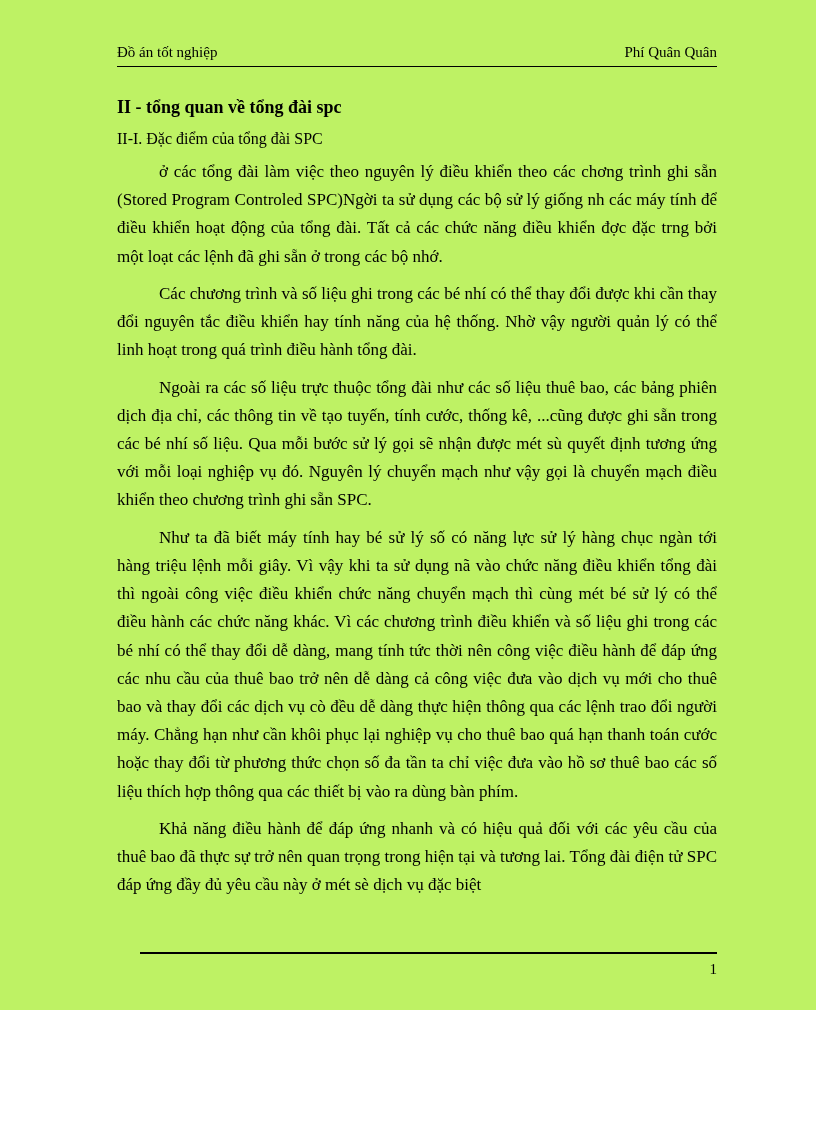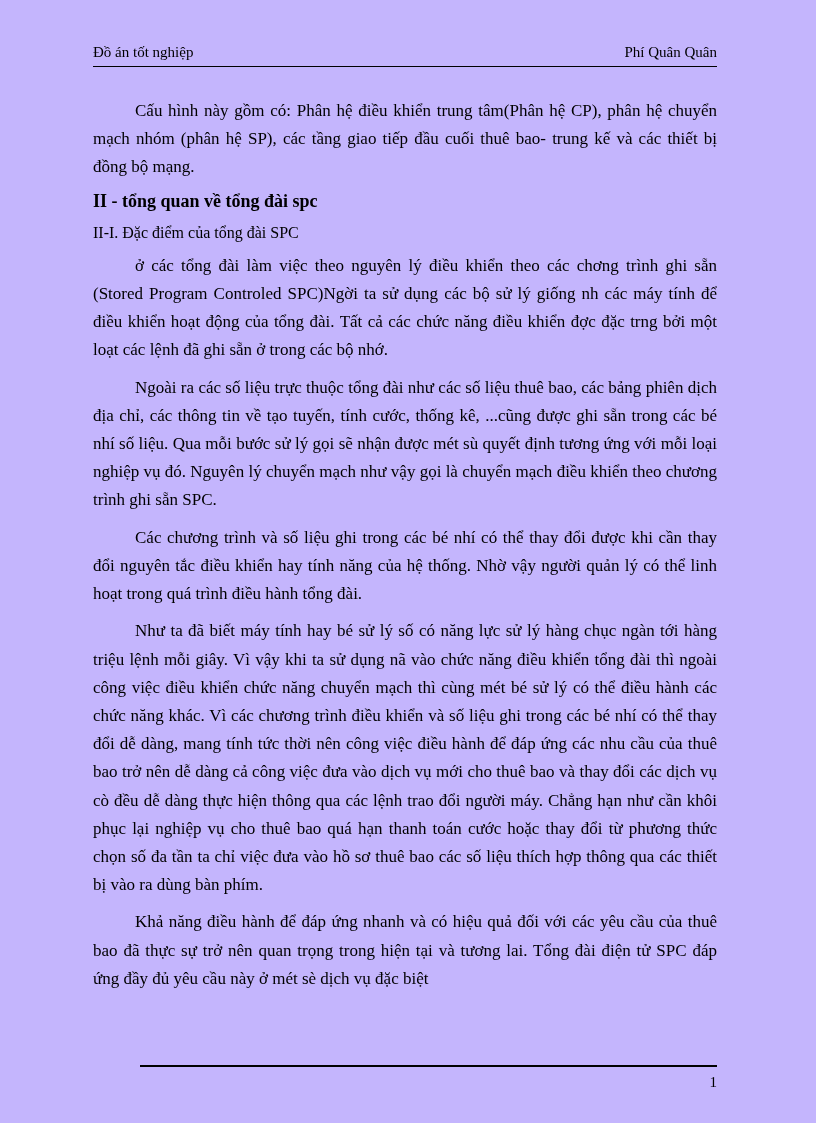--- a/index.html
+++ b/index.html
@@ -8,23 +8,23 @@
     width: 816px;
     height: 1123px;
     background: #ffffff;
     color: #000000;
     font-family: "Liberation Serif", "DejaVu Serif", serif;
     overflow: hidden;
   }
   .page {
     position: relative;
     width: 816px;
-    height: 1123px;
-    background: #c4b5fd;
-    padding: 44px 99px 0 93px;
+    height: 1010px;
+    background: #bef264;
+    padding: 44px 99px 0 117px;
   }
   .header {
     display: flex;
     justify-content: space-between;
     align-items: flex-end;
     font-size: 15px;
     padding-bottom: 5px;
     border-bottom: 1px solid #000000;
   }
   .content { margin-top: 30px; }
@@ -65,31 +65,30 @@
 <body>
 
 <div class="page">
 
   <div class="header">
     <span>Đồ án tốt nghiệp</span>
     <span>Phí Quân Quân</span>
   </div>
 
   <div class="content">
-    <p class="para">Cấu hình này gồm có: Phân hệ điều khiển trung tâm(Phân hệ CP), phân hệ chuyển mạch nhóm (phân hệ SP), các tầng giao tiếp đầu cuối thuê bao- trung kế và các thiết bị đồng bộ mạng.</p>
 
     <h1 class="heading">II - tổng quan về tổng đài spc</h1>
 
     <h2 class="subheading">II-I. Đặc điểm của tổng đài SPC</h2>
 
     <p class="para">ở các tổng đài làm việc theo nguyên lý điều khiển theo các chơng trình ghi sẵn (Stored Program Controled SPC)Ngời ta sử dụng các bộ sử lý giống nh các máy tính để điều khiển hoạt động của tổng đài. Tất cả các chức năng điều khiển đợc đặc trng bởi một loạt các lệnh đã ghi sẵn ở trong các bộ nhớ.</p>
 
+    <p class="para">Các chương trình và số liệu ghi trong các bé nhí có thể thay đổi được khi cần thay đổi nguyên tắc điều khiển hay tính năng của hệ thống. Nhờ vậy người quản lý có thể linh  hoạt trong quá trình điều hành tổng đài.</p>
+
     <p class="para">Ngoài ra các số liệu trực thuộc tổng đài như các số liệu thuê bao, các bảng phiên dịch địa chỉ, các thông tin về tạo tuyến, tính cước, thống kê, ...cũng được ghi sẵn trong các bé nhí số liệu.  Qua mỗi bước sử lý gọi sẽ nhận được mét sù quyết định tương ứng với mỗi loại nghiệp vụ đó. Nguyên lý chuyển mạch như vậy gọi là chuyển mạch điều khiển theo chương trình ghi sẵn SPC.</p>
-
-    <p class="para">Các chương trình và số liệu ghi trong các bé nhí có thể thay đổi được khi cần thay đổi nguyên tắc điều khiển hay tính năng của hệ thống. Nhờ vậy người quản lý có thể linh  hoạt trong quá trình điều hành tổng đài.</p>
 
     <p class="para">Như ta đã biết máy tính hay bé sử lý số có năng lực sử lý hàng chục ngàn tới hàng triệu lệnh mỗi giây. Vì vậy khi ta sử dụng nã vào chức năng điều khiển tổng đài thì ngoài công việc điều khiển chức năng chuyển mạch thì cùng mét bé sử lý có thể điều hành các chức năng khác. Vì các chương trình điều khiển và số liệu ghi trong các bé nhí có thể thay đổi dễ dàng, mang tính tức thời nên công việc điều hành để đáp ứng các nhu cầu của thuê bao trở nên dễ dàng cả công việc đưa vào dịch vụ mới cho thuê bao và thay đổi các dịch vụ cò đều dễ dàng thực hiện thông qua các lệnh trao đổi người máy. Chẳng hạn như cần khôi phục lại nghiệp vụ cho thuê bao quá hạn thanh toán cước hoặc thay đổi từ phương thức chọn số đa tần ta chỉ việc đưa vào hồ sơ thuê bao các số liệu thích hợp thông qua các thiết bị vào ra dùng bàn phím.</p>
 
     <p class="para">Khả năng điều hành để đáp ứng nhanh và có hiệu quả đối với các yêu cầu của thuê bao đã thực sự trở nên quan trọng trong hiện tại và tương lai. Tổng đài điện tử SPC đáp ứng đầy đủ yêu cầu này ở mét sè dịch vụ đặc biệt</p>
   </div>
 
   <div class="footer">
     <div class="footer-line"></div>
     <div class="page-number">1</div>
   </div>

